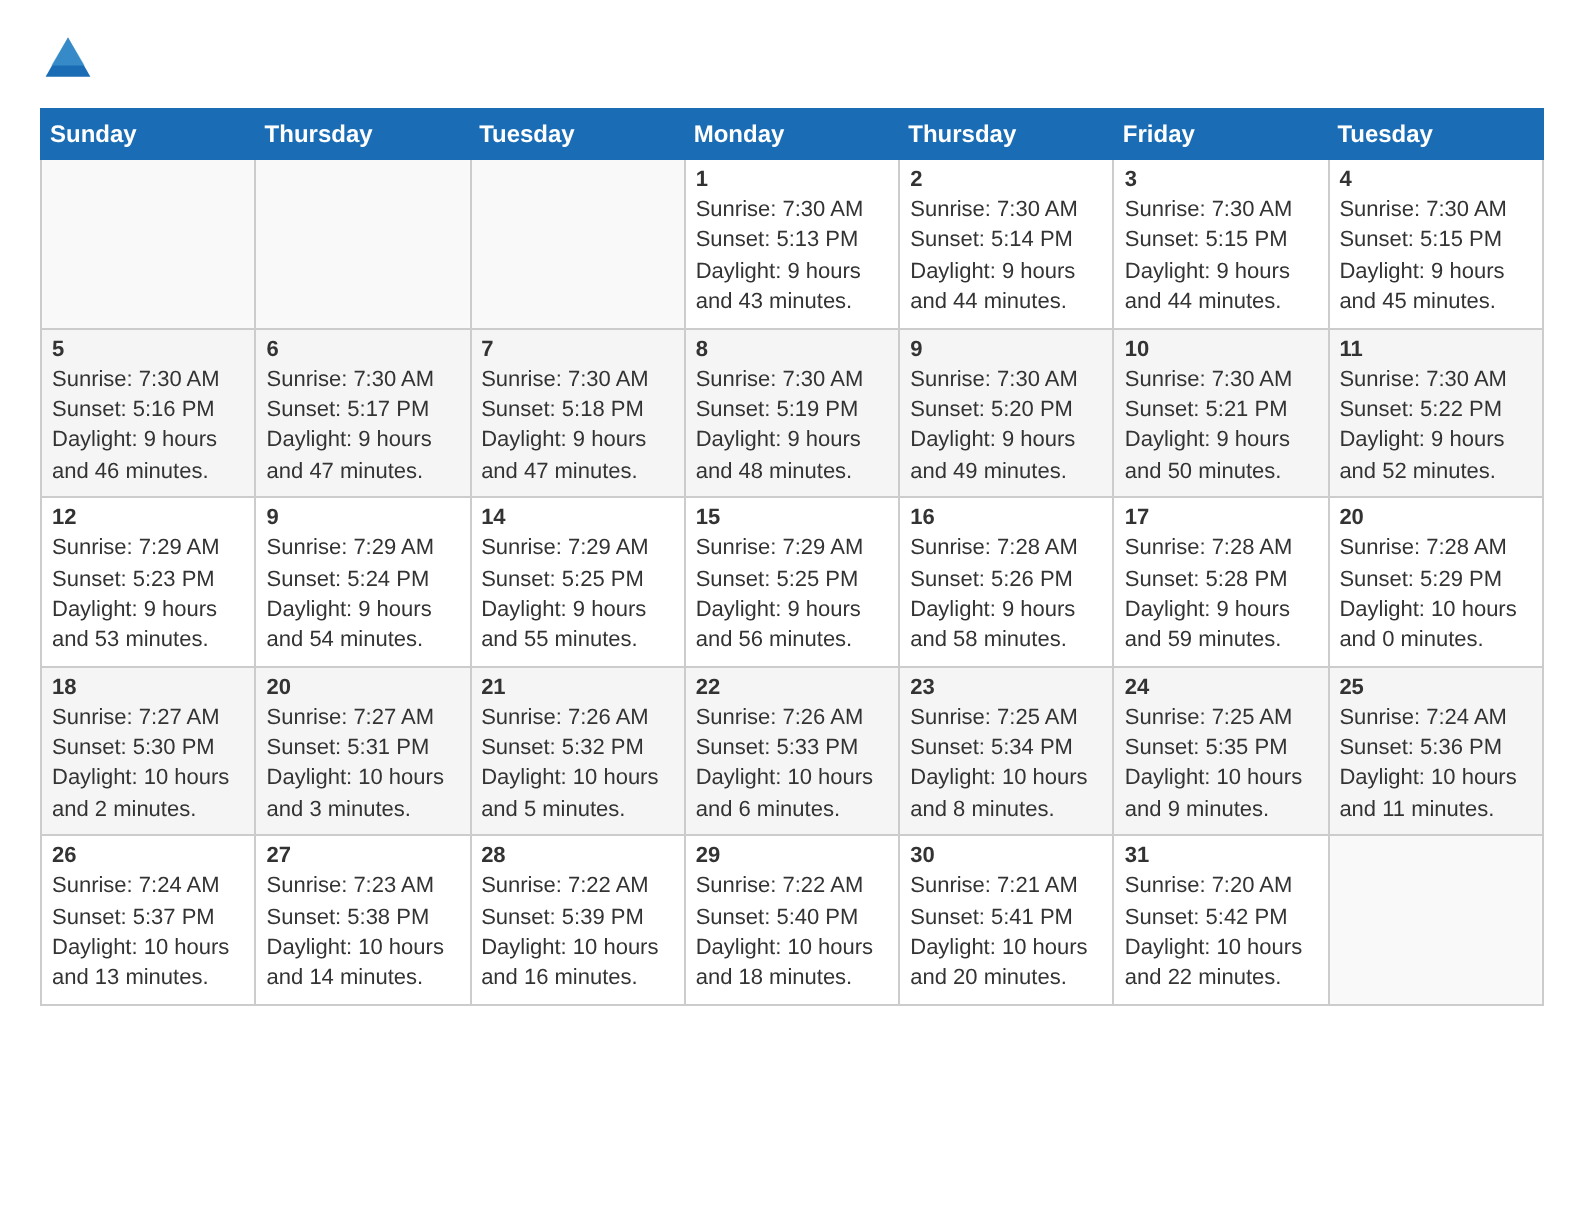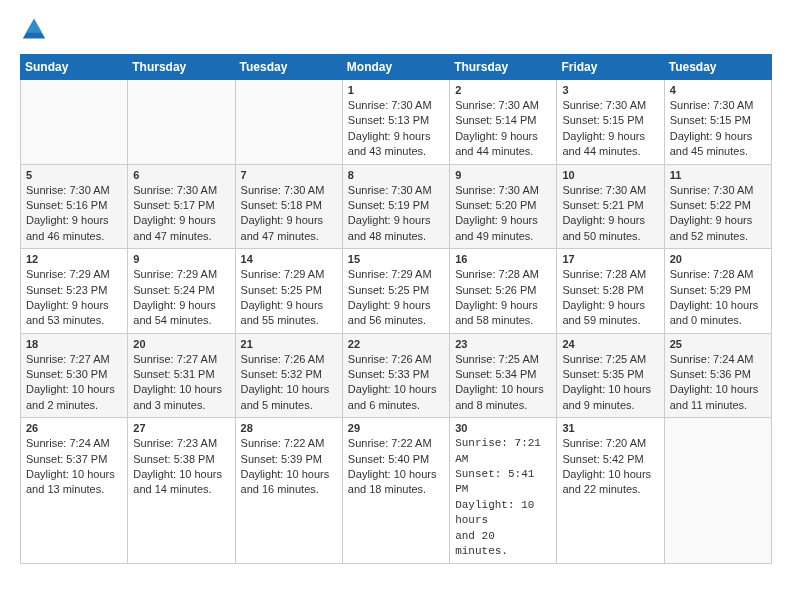--- a/index.html
+++ b/index.html
@@ -334,21 +334,21 @@
           </td>
           <td>
             <div class="day-number">29</div>
             <div class="day-info" style="white-space: pre-line;">Sunrise: 7:22 AM
 Sunset: 5:40 PM
 Daylight: 10 hours
 and 18 minutes.</div>
           </td>
           <td>
             <div class="day-number">30</div>
-            <div class="day-info" style="white-space: pre-line; font-family: Liberation Mono, monospace;">Sunrise: 7:21 AM
+            <div class="day-info" style="white-space: pre-line;">Sunrise: 7:21 AM
 Sunset: 5:41 PM
 Daylight: 10 hours
 and 20 minutes.</div>
           </td>
           <td>
             <div class="day-number">31</div>
             <div class="day-info" style="white-space: pre-line;">Sunrise: 7:20 AM
 Sunset: 5:42 PM
 Daylight: 10 hours
 and 22 minutes.</div>

